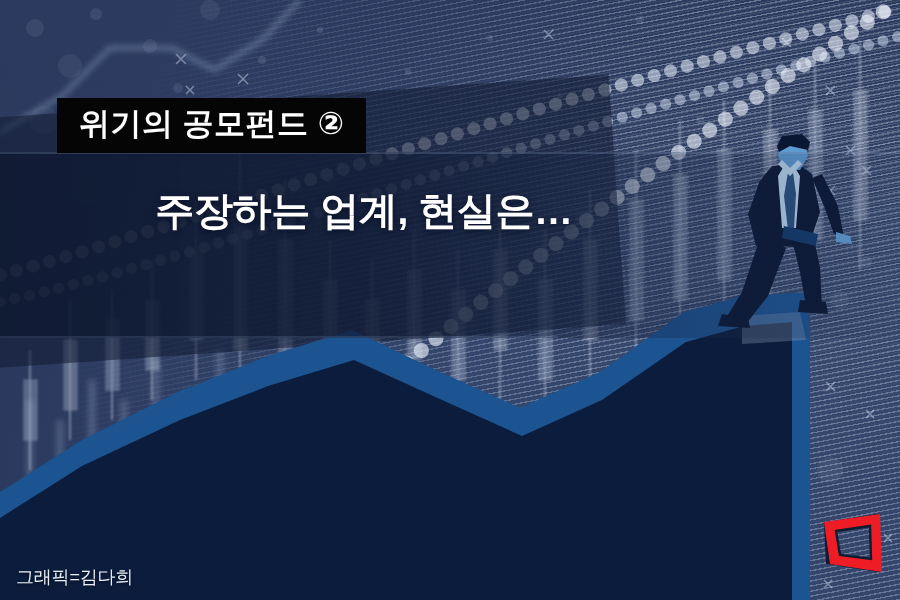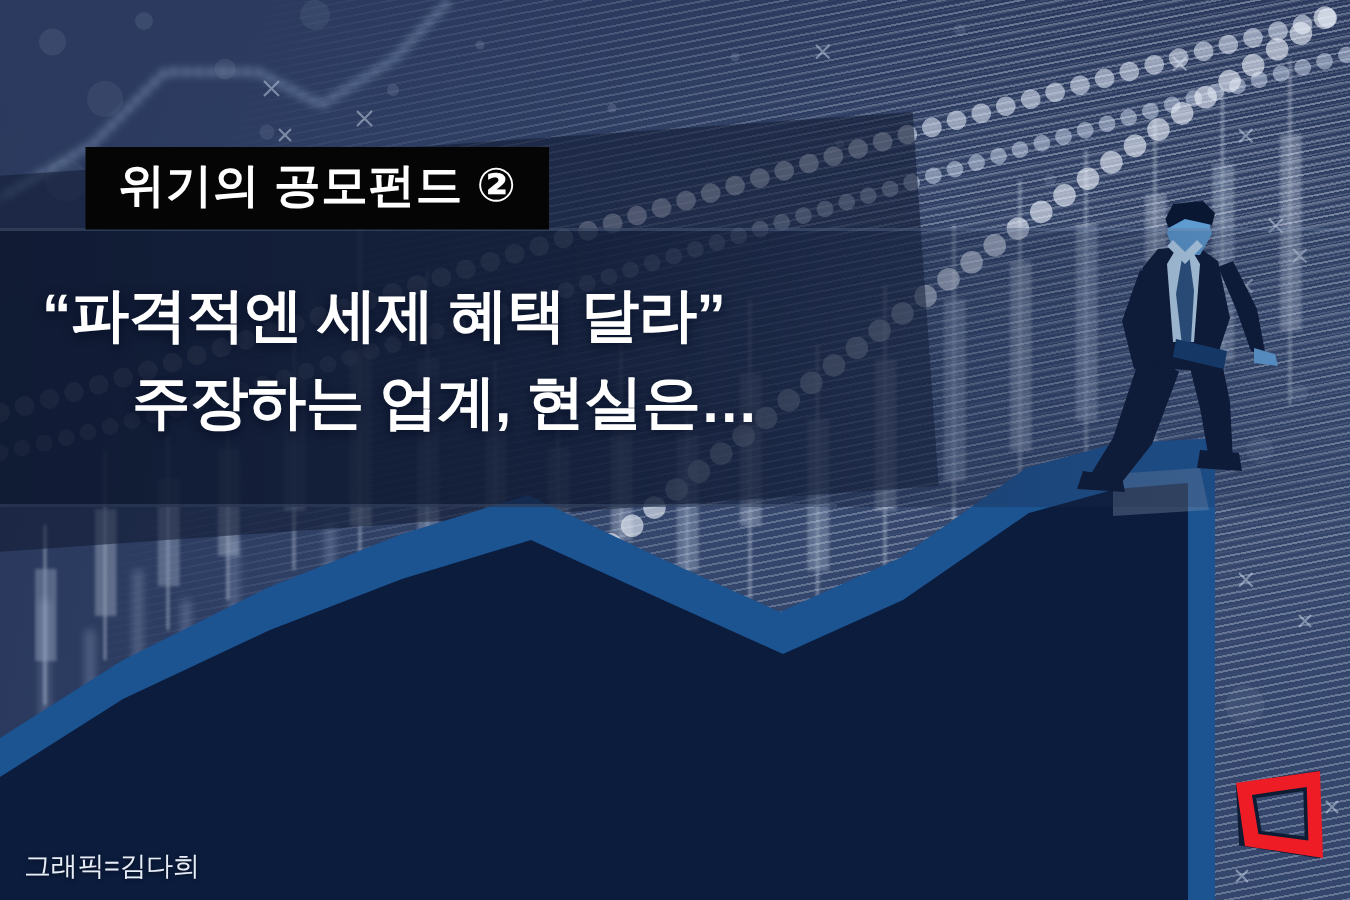--- a/index.html
+++ b/index.html
@@ -5,20 +5,21 @@
 <style>
   html,body{margin:0;padding:0;background:#1a2740;}
   *{box-sizing:border-box;}
 
   #card{
     position:relative;
     width:900px;height:600px;
     overflow:hidden;
     font-family:"Liberation Sans","DejaVu Sans",sans-serif;
     background:#34466b;
+    text-align:center;
   }
 
   
   .bg-base{
     position:absolute;inset:0;
     background:
       linear-gradient(118deg,
         #273css 0%,
         #2a3a5c 0%,
         #33456a 22%,
@@ -292,21 +293,20 @@
 
   <div class="band"></div>
   <div class="band-edge-top"></div>
   <div class="band-edge-bot"></div>
 
   <div class="badge">
     <span>위기의 공모펀드 ②</span>
   </div>
 
   <div class="headline">
-    <div class="hl-line1">“파격적엔 세제 혜택 달라”</div>
     <div class="hl-line2">주장하는 업계, 현실은…</div>
   </div>
 
   <div class="credit">그래픽=김다희</div>
 
   <svg class="logo" viewBox="0 0 66 62">
     <path d="M6 12 L58 4 L58 58 L8 50 Z" fill="none" stroke="#0d1b33" stroke-width="4"></path>
     <path d="M4 10 L60 2 L62 60 L10 52 Z M16 19 L50 14 L51 47 L20 43 Z" fill="#ee1c25" fill-rule="evenodd"></path>
     <path d="M16 19 L50 14 L51 47 L20 43 Z" fill="none" stroke="#0d1b33" stroke-width="2.4"></path>
   </svg>

